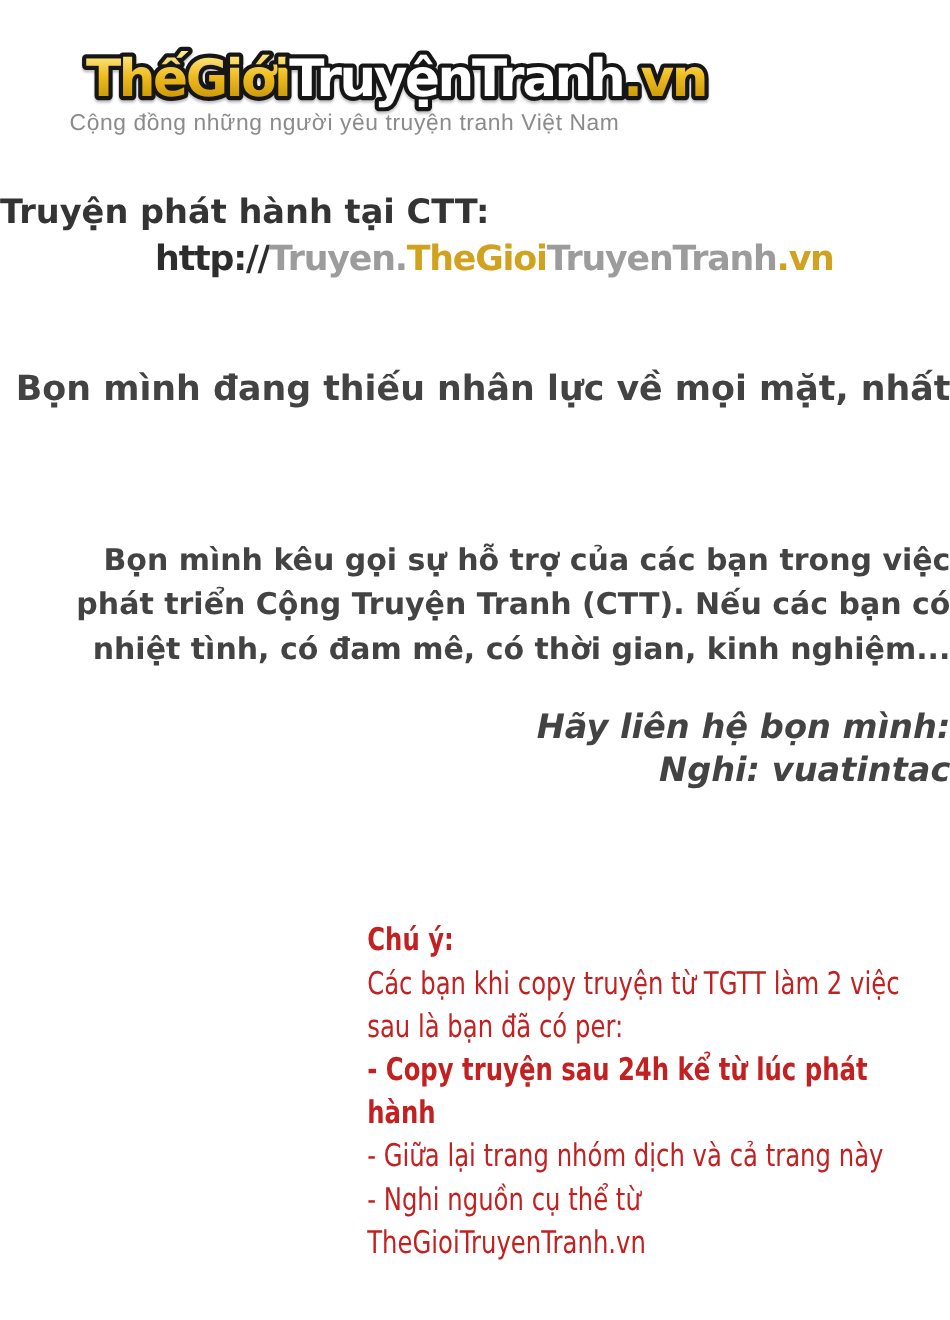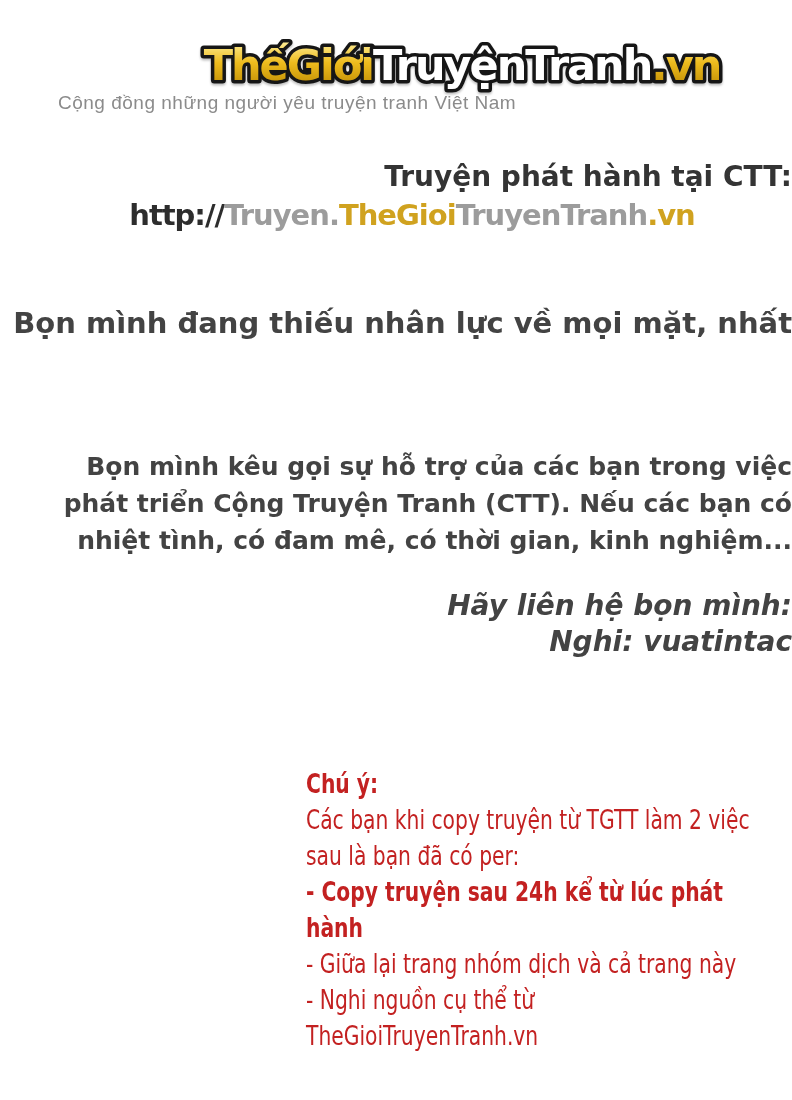--- a/index.html
+++ b/index.html
@@ -9,37 +9,37 @@
     height: 1100px;
     background: #ffffff;
     overflow: hidden;
     font-family: "DejaVu Sans", sans-serif;
   }
   .abs { position: absolute; }
 
   
   .logo-wrap {
     top: 28px; left: 0; width: 100%;
-    text-align: right;
+    text-align: left;
   }
   .logo-svg { filter: drop-shadow(0 2px 1px rgba(0,0,0,0.25)); }
 
   .tagline {
     top: 92px; left: 0; width: 100%;
     text-indent: 58px;
     font-family: "Liberation Sans", sans-serif;
     font-size: 19px;
     color: #8b8b8b;
     letter-spacing: 0.5px;
   }
 
   
   .release-heading {
     top: 160px; left: 0; width: 100%;
-    text-align: right;
+    text-align: left;
     font-weight: bold;
     font-size: 28px;
     letter-spacing: 0px;
     color: #343434;
   }
   .release-url {
     top: 198px; left: 16px; width: 100%;
     text-align: center;
     font-weight: bold;
     font-size: 29px;

